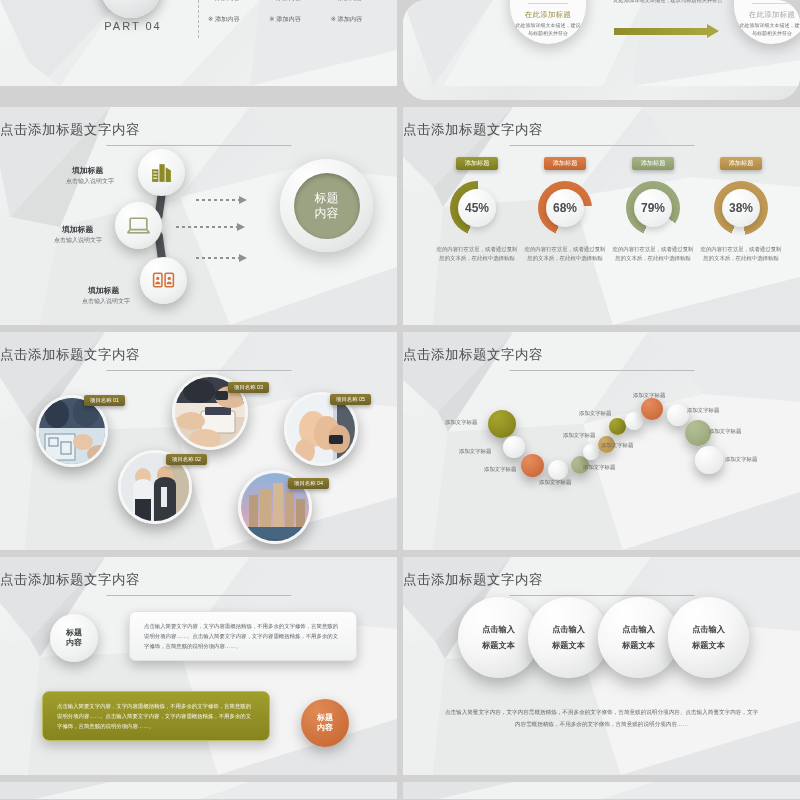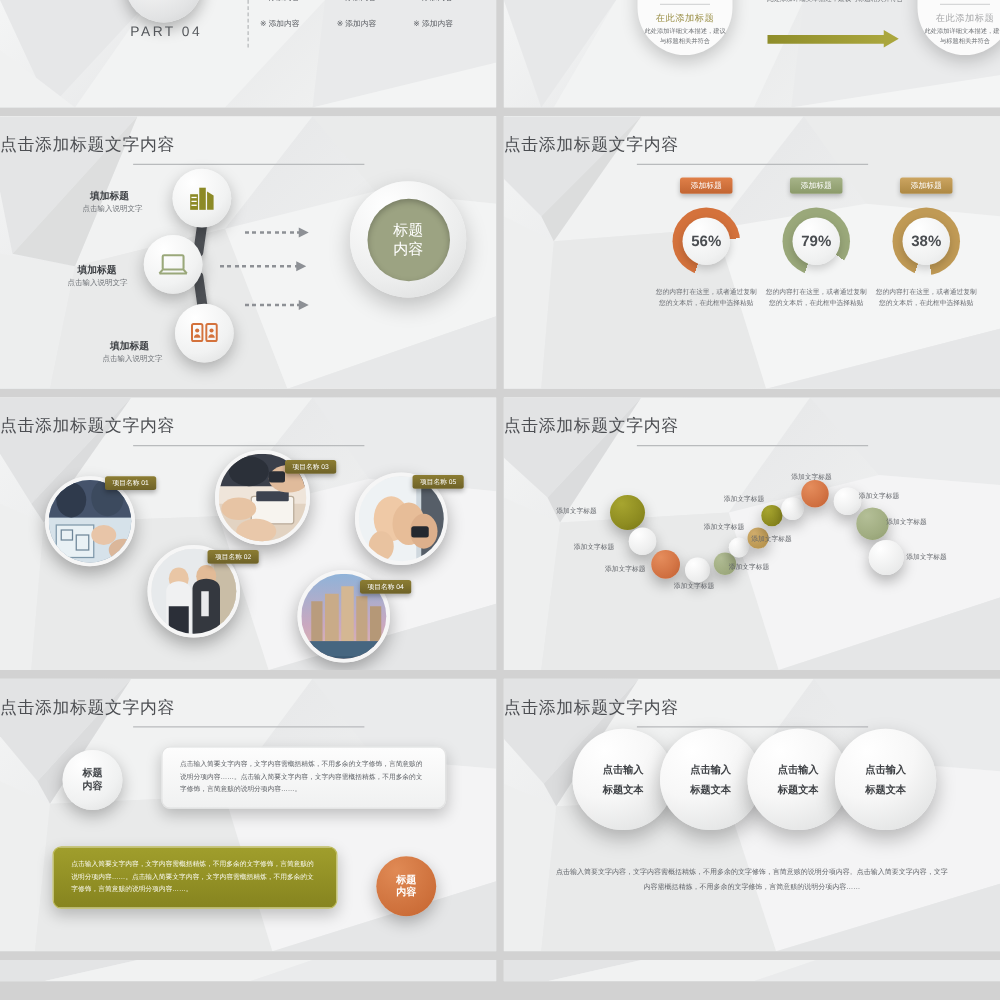--- a/index.html
+++ b/index.html
@@ -127,21 +127,21 @@
     <div class="s1-grid">
       <span>※ 添加内容</span>
       <span>※ 添加内容</span>
       <span>※ 添加内容</span>
       <span>※ 添加内容</span>
       <span>※ 添加内容</span>
       <span>※ 添加内容</span>
     </div>
   </div>
 
-  <div class="slide" style="height:86px;">
+  <div class="slide" style="height:100px;border-radius:24px;">
     <div class="poly">
       <svg width="397" height="86" style="position:absolute;inset:0">
         <polygon points="0,0 90,0 30,86" fill="#e7e8e9"></polygon>
         <polygon points="90,0 240,0 200,86 40,86" fill="#f2f3f3"></polygon>
         <polygon points="240,0 397,0 397,60 230,86" fill="#eaebec"></polygon>
         <polygon points="230,86 397,60 397,86" fill="#f4f5f5"></polygon>
       </svg>
     </div>
     <div class="s2-card a">
       <div class="bar"></div>
@@ -231,25 +231,32 @@
         <polygon points="240,0 397,0 397,80 290,70" fill="#ebecec"></polygon>
         <polygon points="0,80 40,100 30,218 0,218" fill="#eeefef"></polygon>
         <polygon points="40,100 170,90 210,218 30,218" fill="#e8e9e9"></polygon>
         <polygon points="170,90 290,70 397,80 397,170 210,218" fill="#f4f5f5"></polygon>
         <polygon points="397,170 397,218 210,218" fill="#e6e7e8"></polygon>
         <polygon points="110,0 40,100 30,80" fill="#dcdddd"></polygon>
       </svg>
     </div>
     <div class="s-title">点击添加标题文字内容</div>
 
+    <div class="pcol" style="left:32px;">
+      <span class="ptag" style="background:linear-gradient(180deg,#9d9b34,#7b7a1f)">添加标题</span>
+      <div class="pring" style="background:conic-gradient(from 200deg,#8c8a26 0 45%,rgba(0,0,0,0) 45% 100%);">
+        <div class="hole">45%</div>
+      </div>
+      <div class="pdesc">您的内容打在这里，或者通过复制您的文本后，在此框中选择粘贴</div>
+    </div>
 
     <div class="pcol" style="left:120px;">
       <span class="ptag" style="background:linear-gradient(180deg,#e08049,#c26532)">添加标题</span>
       <div class="pring" style="background:conic-gradient(from 200deg,#d4723c 0 68%,rgba(0,0,0,0) 68% 100%);">
-        <div class="hole">56%</div>
+        <div class="hole">68%</div>
       </div>
       <div class="pdesc">您的内容打在这里，或者通过复制您的文本后，在此框中选择粘贴</div>
     </div>
 
     <div class="pcol" style="left:208px;">
       <span class="ptag" style="background:linear-gradient(180deg,#a7b489,#8b9a6a)">添加标题</span>
       <div class="pring" style="background:conic-gradient(from 200deg,#9aa87a 0 79%,rgba(0,0,0,0) 79% 100%);">
         <div class="hole">79%</div>
       </div>
       <div class="pdesc">您的内容打在这里，或者通过复制您的文本后，在此框中选择粘贴</div>

